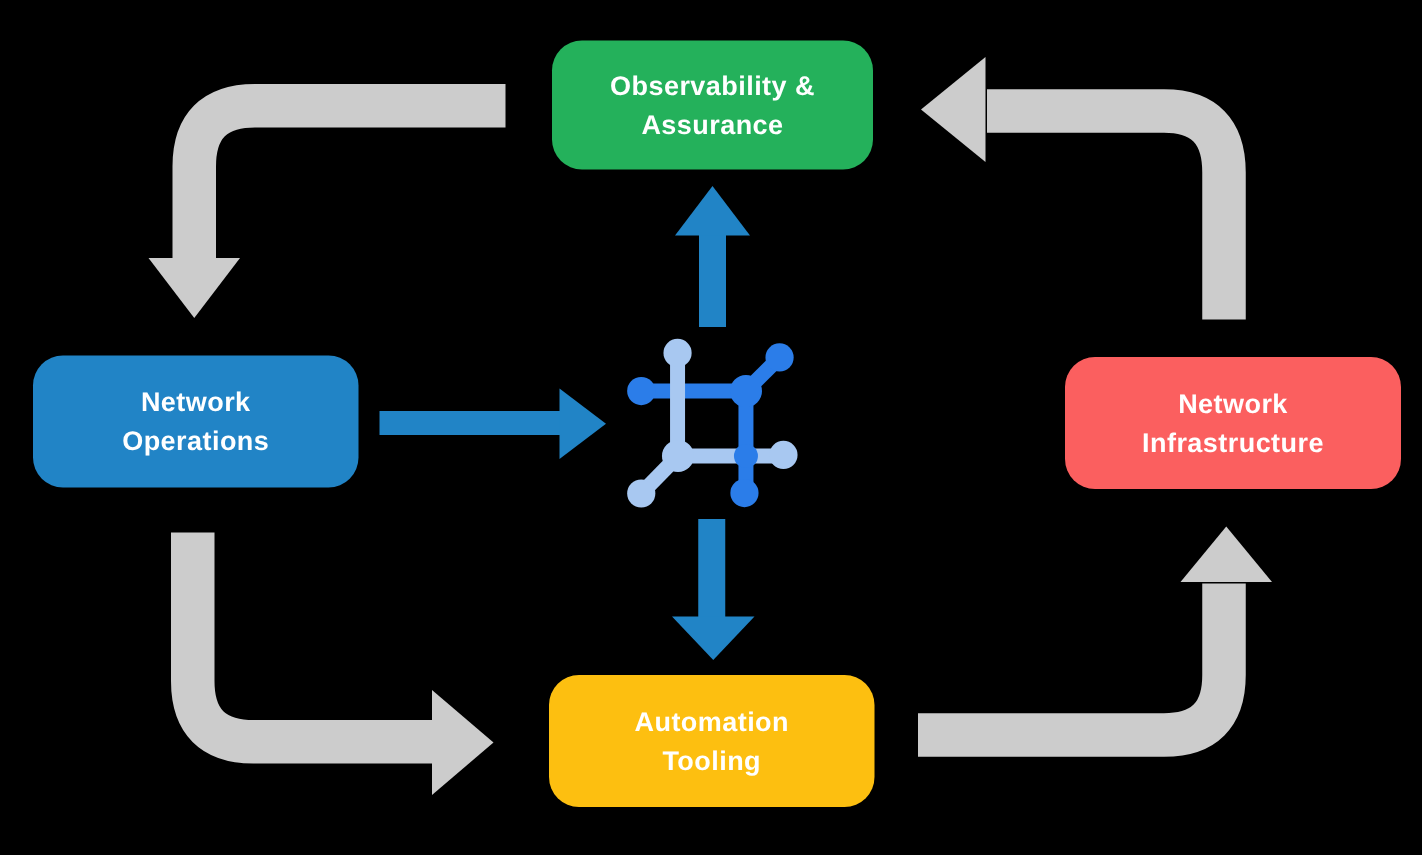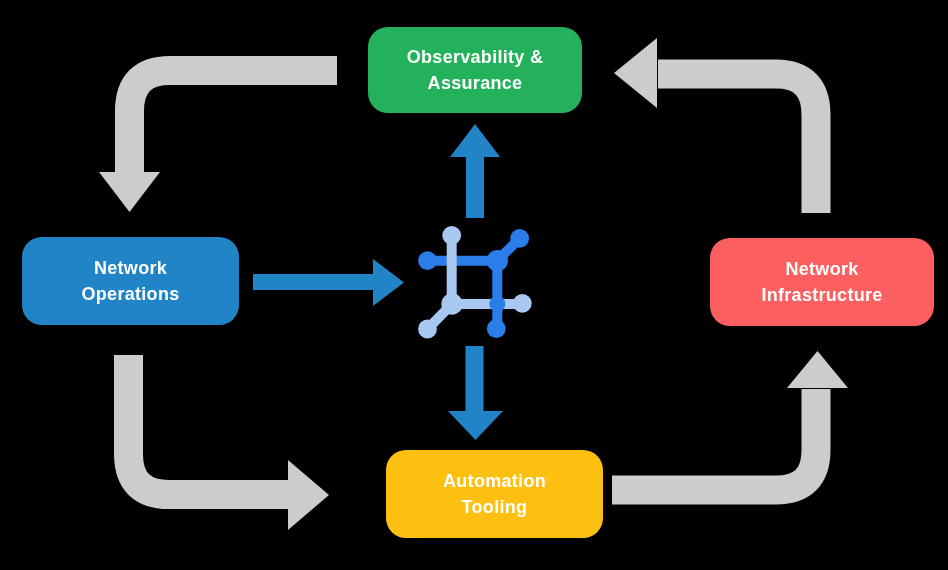--- a/index.html
+++ b/index.html
@@ -16,21 +16,21 @@
     position:absolute;
     border-radius:20px;
     display:flex;align-items:center;justify-content:center;
     color:#fff;
     font-size:18px;font-weight:700;letter-spacing:.3px;
     line-height:1.45;text-align:center;white-space:pre-line;
   }
   .node-observability{left:368px;top:27px;width:214px;height:86px;background:var(--node-observability);}
   .node-operations{left:22px;top:237px;width:217px;height:88px;background:var(--node-operations);}
   .node-infrastructure{left:710px;top:238px;width:224px;height:88px;background:var(--node-infrastructure);}
-  .node-automation{left:386px;top:450px;width:217px;height:88px;background:var(--node-automation);}
+  .node-automation{left:366px;top:450px;width:217px;height:88px;background:var(--node-automation);}
 
   .gray-shaft{fill:none;stroke:var(--arrow-gray);stroke-width:29;}
   .gray-head{fill:var(--arrow-gray);}
   .blue-shaft{fill:none;stroke:var(--arrow-blue);}
   .blue-head{fill:var(--arrow-blue);}
   .icon-line-dark{fill:none;stroke:var(--icon-dark-blue);stroke-width:10;}
   .icon-line-light{fill:none;stroke:var(--icon-light-blue);stroke-width:10;}
   .icon-dot-dark{fill:var(--icon-dark-blue);}
   .icon-dot-light{fill:var(--icon-light-blue);}
 </style>

